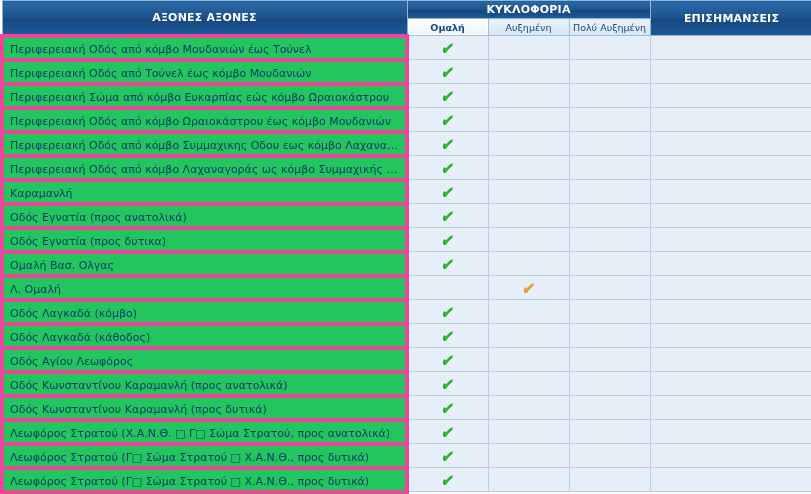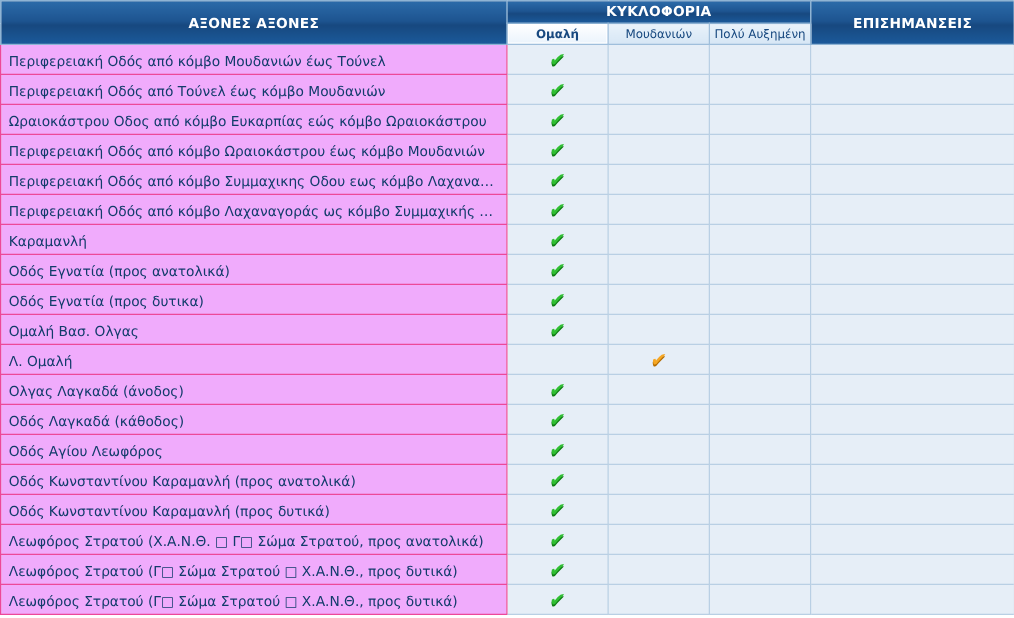--- a/index.html
+++ b/index.html
@@ -54,22 +54,22 @@
     background: linear-gradient(to bottom, #ffffff 0%, #eaf3fc 100%);
     color: #17487f;
     font-weight: bold;
     box-shadow: inset 0 0 0 1px #ffffff;
   }
   
   td.axis {
     font-size: 11px;
     color: #123c6b;
     padding: 3px 6px 0 6px;
-    border: 1px solid #ec4899;
-    background: #f0abfc;
+    border: 4px solid #ec4899;
+    background: #22c55e;
     white-space: nowrap;
     overflow: hidden;
     text-overflow: ellipsis;
   }
   td.state {
     border: 1px solid #b9cfe4;
     background: #e6eef7;
     text-align: center;
     vertical-align: middle;
     padding: 0;
@@ -115,41 +115,41 @@
       <col class="col-5">
   </colgroup>
   <thead>
     <tr>
       <th class="hdr-main hdr-axes" rowspan="2">ΑΞΟΝΕΣ ΑΞΟΝΕΣ</th>
       <th class="hdr-main hdr-traffic" colspan="3">ΚΥΚΛΟΦΟΡΙΑ</th>
       <th class="hdr-main hdr-notes" rowspan="2">ΕΠΙΣΗΜΑΝΣΕΙΣ</th>
     </tr>
     <tr>
       <th class="sub-cell sel">Ομαλή</th>
-      <th class="sub-cell">Μουδανιών</th>
+      <th class="sub-cell">Αυξημένη</th>
       <th class="sub-cell">Πολύ Αυξημένη</th>
     </tr>
   </thead>
   <tbody id="tbody">
       <tr>
         <td class="axis">Περιφερειακή Οδός από κόμβο Μουδανιών έως Τούνελ</td>
         <td class="state"><span class="check green">✔</span></td>
         <td class="state"></td>
         <td class="state"></td>
         <td class="notes"></td>
       </tr>
       <tr>
         <td class="axis">Περιφερειακή Οδός από Τούνελ έως κόμβο Μουδανιών</td>
         <td class="state"><span class="check green">✔</span></td>
         <td class="state"></td>
         <td class="state"></td>
         <td class="notes"></td>
       </tr>
       <tr>
-        <td class="axis">Ωραιοκάστρου Οδος από κόμβο Ευκαρπίας εώς κόμβο Ωραιοκάστρου</td>
+        <td class="axis">Περιφερειακή Σώμα από κόμβο Ευκαρπίας εώς κόμβο Ωραιοκάστρου</td>
         <td class="state"><span class="check green">✔</span></td>
         <td class="state"></td>
         <td class="state"></td>
         <td class="notes"></td>
       </tr>
       <tr>
         <td class="axis">Περιφερειακή Οδός από κόμβο Ωραιοκάστρου έως κόμβο Μουδανιών</td>
         <td class="state"><span class="check green">✔</span></td>
         <td class="state"></td>
         <td class="state"></td>
@@ -198,21 +198,21 @@
         <td class="notes"></td>
       </tr>
       <tr>
         <td class="axis">Λ. Ομαλή</td>
         <td class="state"></td>
         <td class="state"><span class="check orange">✔</span></td>
         <td class="state"></td>
         <td class="notes"></td>
       </tr>
       <tr>
-        <td class="axis">Ολγας Λαγκαδά (άνοδος)</td>
+        <td class="axis">Οδός Λαγκαδά (κόμβο)</td>
         <td class="state"><span class="check green">✔</span></td>
         <td class="state"></td>
         <td class="state"></td>
         <td class="notes"></td>
       </tr>
       <tr>
         <td class="axis">Οδός Λαγκαδά (κάθοδος)</td>
         <td class="state"><span class="check green">✔</span></td>
         <td class="state"></td>
         <td class="state"></td>

